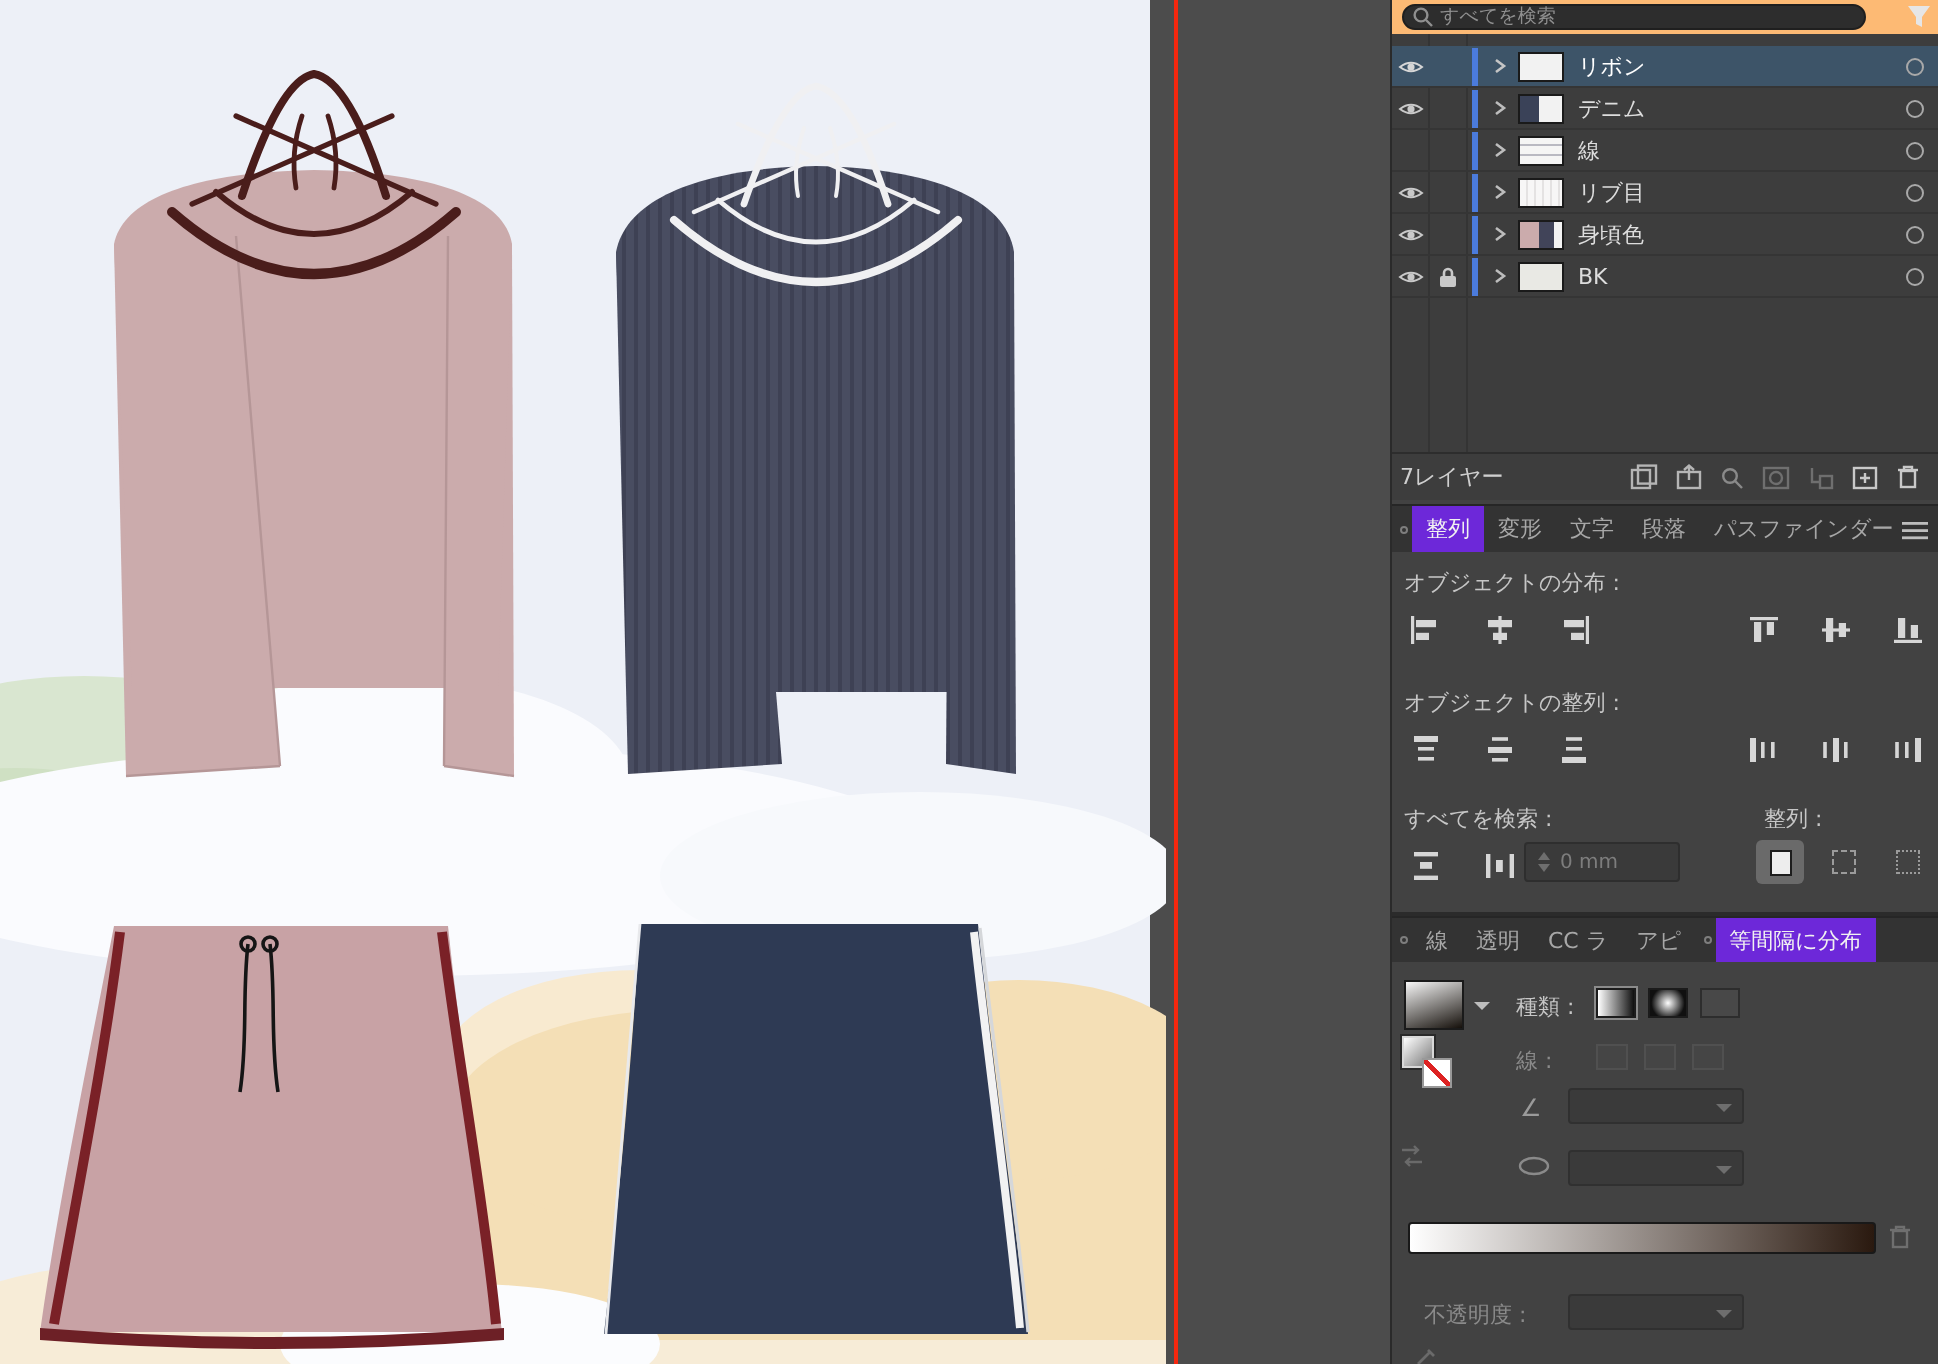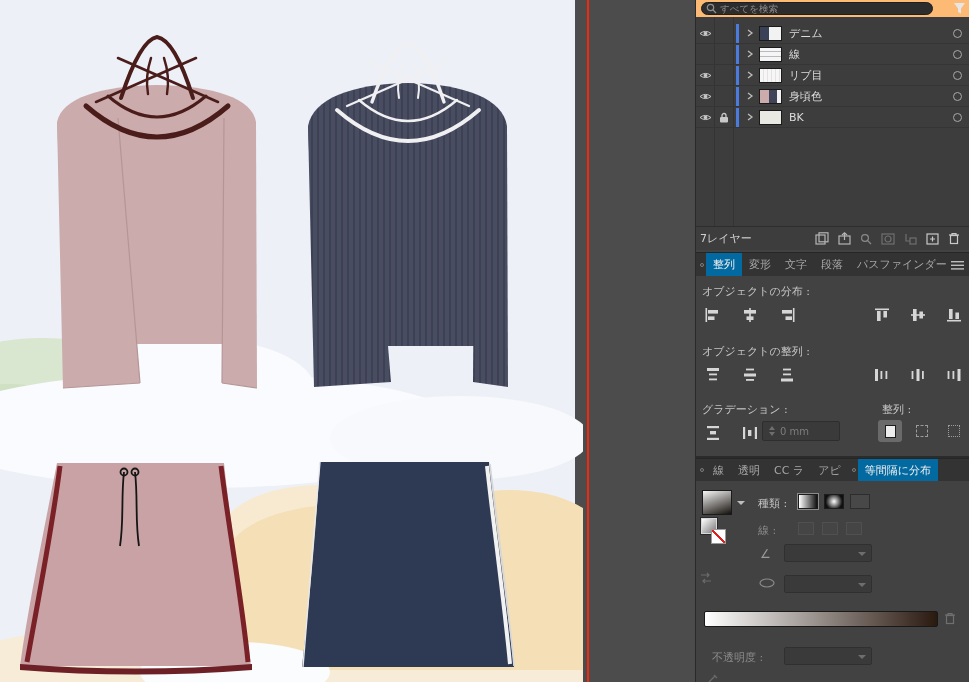--- a/index.html
+++ b/index.html
@@ -42,21 +42,21 @@
   .c-circle{width:24px;display:flex;justify-content:center;flex:none}
   .circle{width:9px;height:9px;border:1px solid #a9a9a9;border-radius:50%}
 
   .lfooter{position:absolute;top:226px;height:24px;left:0;right:0;background:#3d3d3d;border-top:1px solid #2d2d2d;
     display:flex;align-items:center;padding:0 4px}
   .lcount{font-size:11px;color:#cfcfcf;flex:1}
   .fic{width:22px;height:18px;display:flex;align-items:center;justify-content:center}
 
   .tabbar{position:absolute;left:0;right:0;height:24px;background:#333;border-top:1px solid #262626;display:flex;align-items:stretch}
   .tab{padding:0 7px;font-size:11px;color:#a7a7a7;display:flex;align-items:center;white-space:nowrap}
-  .tab.active{background:#0369a1;color:#f1f1f1}
+  .tab.active{background:#6d28d9;color:#f1f1f1}
   .gdot{width:4px;height:4px;border:1px solid #7e7e7e;border-radius:50%;align-self:center;margin:0 2px 0 4px;flex:none}
   .pmenu{position:absolute;right:5px;top:8px}
 
   .panelbody{position:absolute;left:0;right:0;background:#424242}
   .plabel{font-size:11px;color:#c6c6c6;position:absolute;white-space:nowrap}
   .plabel.dim{color:#8a8a8a}
   .ibtn{position:absolute;width:26px;height:24px;display:flex;align-items:center;justify-content:center}
   .ic rect{fill:#d6d6d6}
 
   .spacing-box{position:absolute;display:flex;align-items:center;height:20px;background:#3a3a3a;border:1px solid #2e2e2e;
@@ -189,20 +189,40 @@
       <svg class="filter-ic" width="13" height="13">
         <path d="M1,1 H12 L8,6.5 V11.5 L5,10 V6.5 Z" fill="#e6e6e6"></path>
       </svg>
     </div>
 
     <div class="layers">
       <div class="vsep" style="left:18px"></div>
       <div class="vsep" style="left:37px"></div>
       <div class="rows">
 
+        <div class="lrow sel">
+          <div class="c-eye">
+            <svg width="13" height="9">
+                <path d="M1,4.5 Q6.5,0.3 12,4.5 Q6.5,8.7 1,4.5 Z" fill="none" stroke="#d6d6d6"></path>
+                <circle cx="6.5" cy="4.5" r="1.8" fill="#d6d6d6"></circle>
+              </svg>
+          </div>
+          <div class="c-lock"></div>
+          <div class="cbar"></div>
+          <div class="c-chev">
+            <svg width="8" height="8">
+                <path d="M2,1 L6,4 L2,7" stroke="#c5c5c5" fill="none" stroke-width="1.3"></path>
+              </svg>
+          </div>
+          <div class="thumb"></div>
+          <span class="lname">リボン</span>
+          <div class="c-circle">
+              <div class="circle"></div>
+            </div>
+        </div>
 
         <div class="lrow">
           <div class="c-eye">
             <svg width="13" height="9">
                 <path d="M1,4.5 Q6.5,0.3 12,4.5 Q6.5,8.7 1,4.5 Z" fill="none" stroke="#c9c9c9"></path>
                 <circle cx="6.5" cy="4.5" r="1.8" fill="#c9c9c9"></circle>
               </svg>
           </div>
           <div class="c-lock"></div>
           <div class="cbar"></div>
@@ -450,21 +470,21 @@
           </svg>
       </div>
       <div class="ibtn" style="left:245px;top:87px">
         <svg class="ic" width="14" height="14" viewBox="0 0 14 14">
             <rect x="0.6" y="3" width="1.8" height="8"></rect>
             <rect x="5.5" y="3" width="1.8" height="8"></rect>
             <rect x="10.5" y="1" width="3" height="12"></rect>
           </svg>
       </div>
 
-      <span class="plabel" style="left:6px;top:126px">グラデーション :</span>
+      <span class="plabel" style="left:6px;top:126px">すべてを検索 :</span>
       <span class="plabel" style="left:186px;top:126px">整列 :</span>
 
       <div class="ibtn" style="left:4px;top:145px">
         <svg class="ic" width="14" height="14" viewBox="0 0 14 14">
             <rect x="1" y="0" width="12" height="2.2"></rect>
             <rect x="4" y="5" width="6" height="3.4"></rect>
             <rect x="1" y="11.8" width="12" height="2.2"></rect>
           </svg>
       </div>
       <div class="ibtn" style="left:41px;top:145px">

